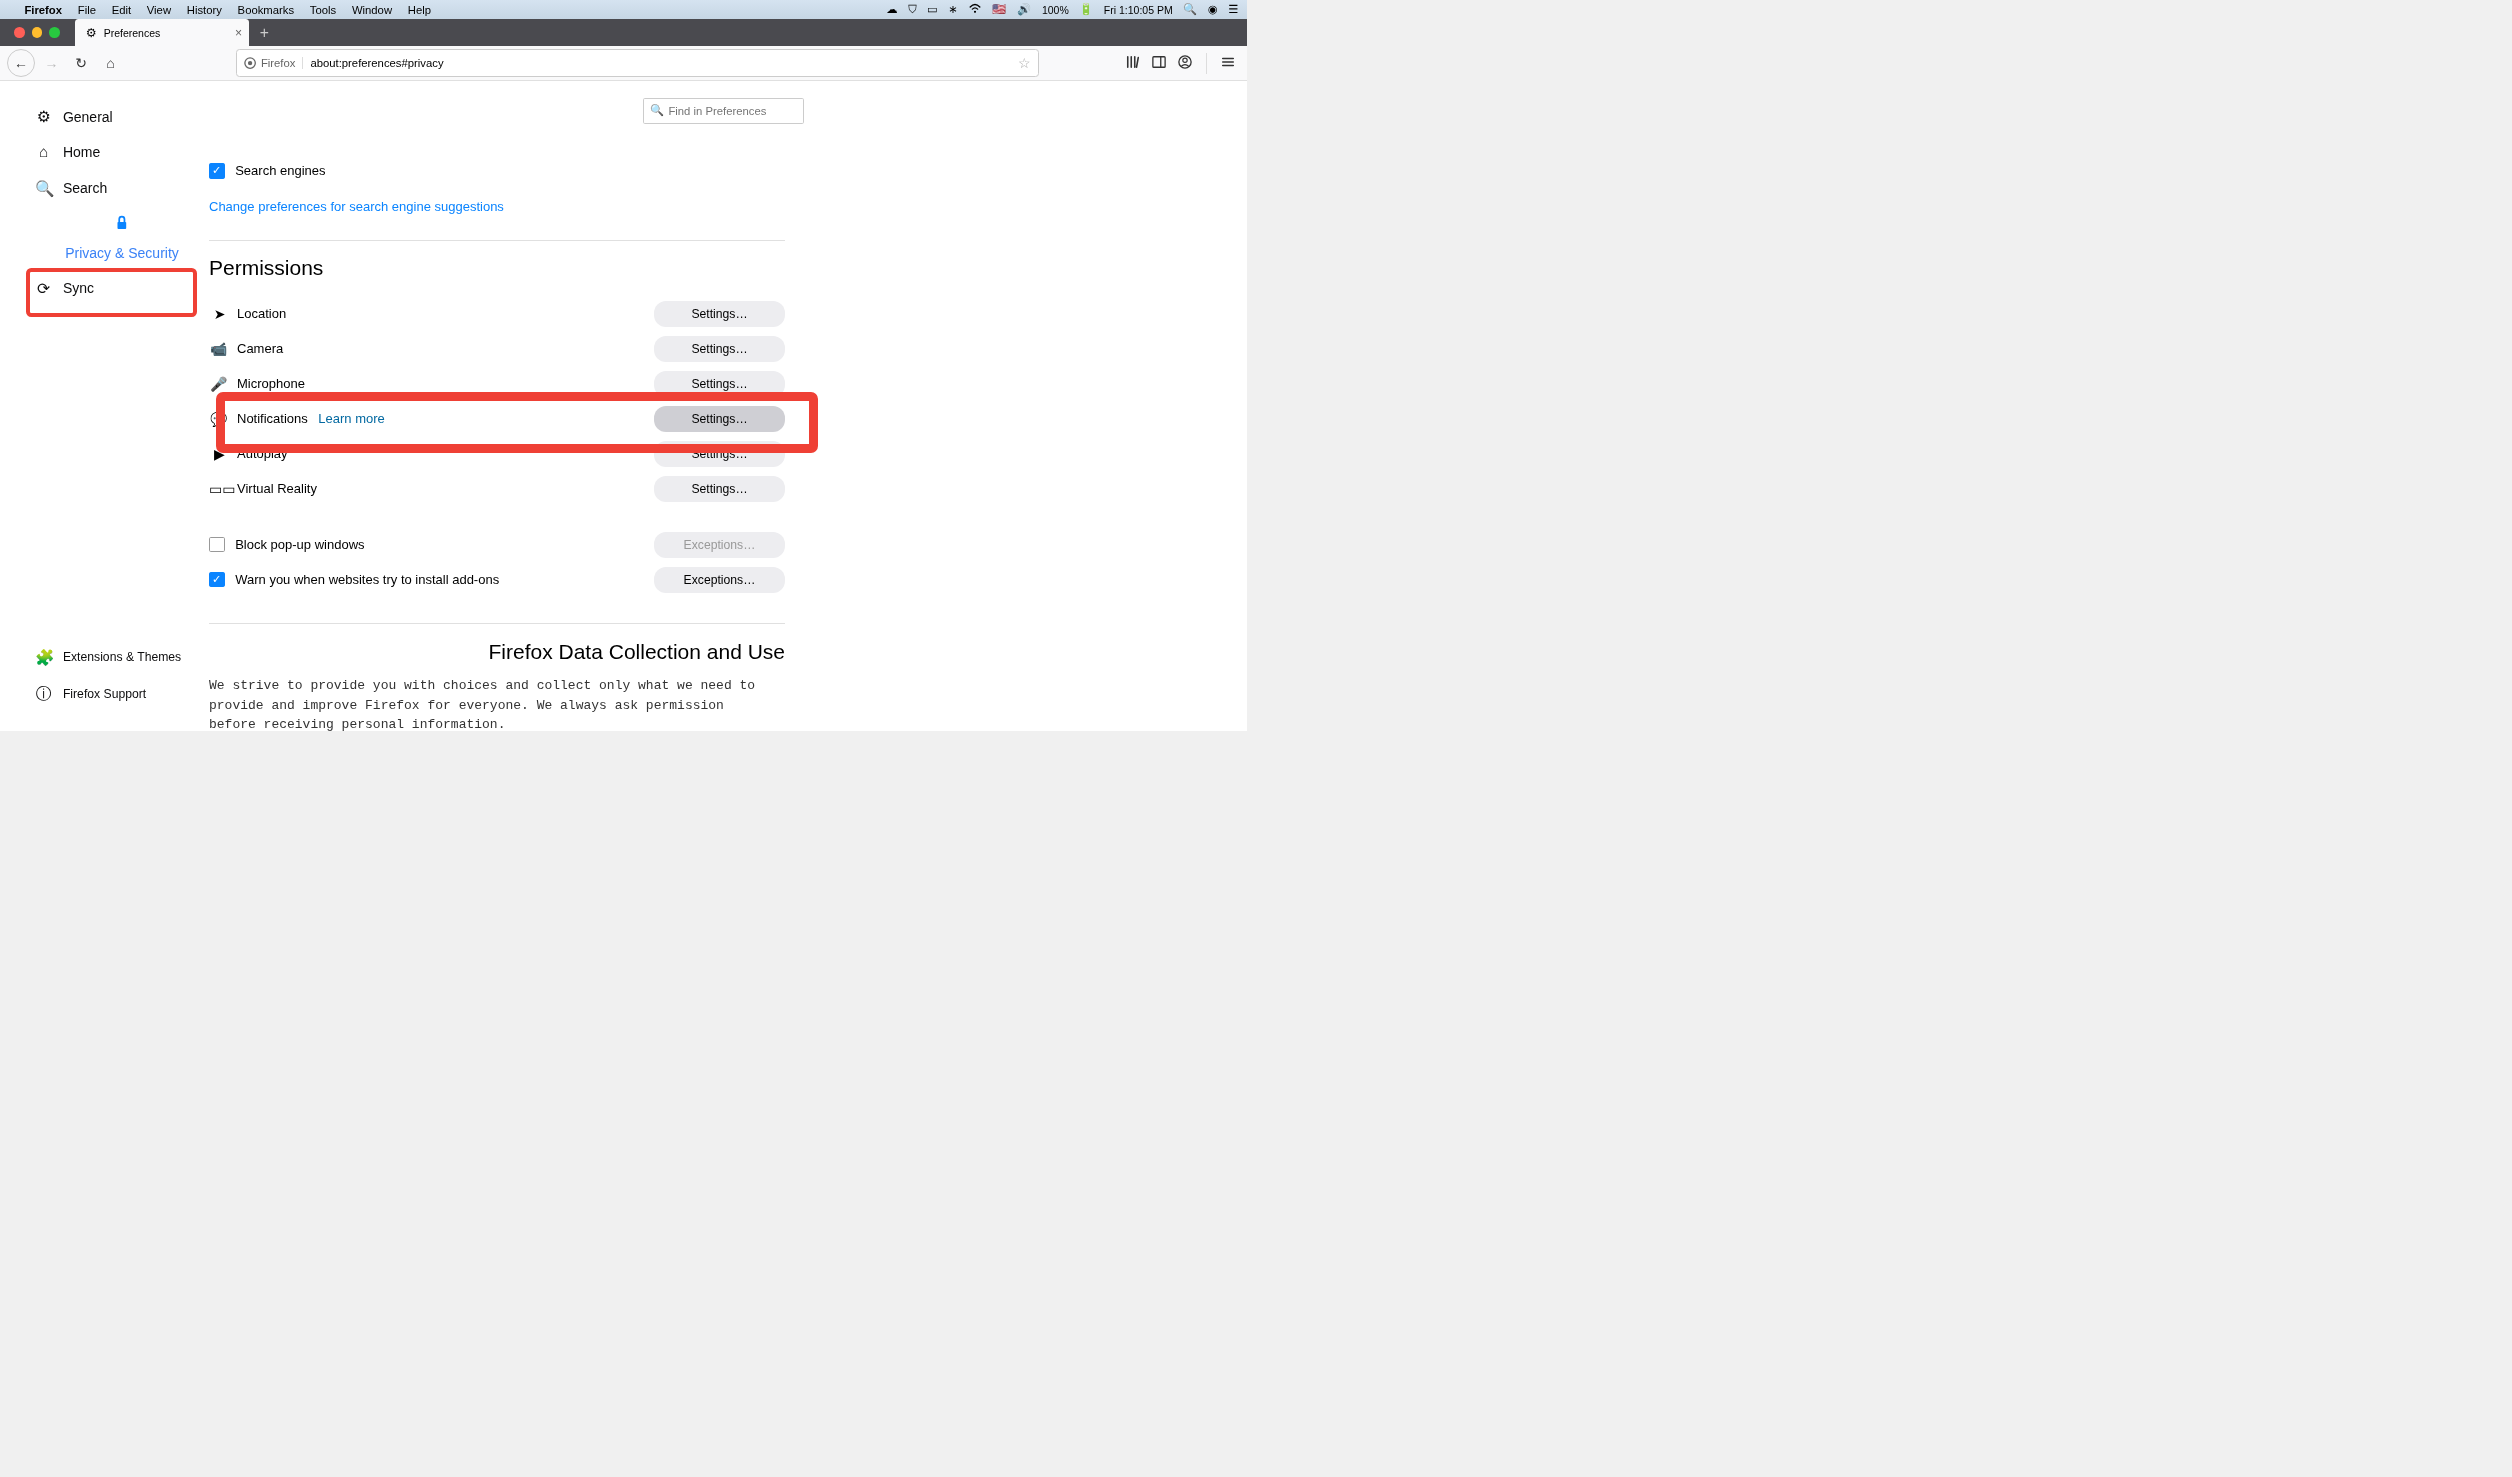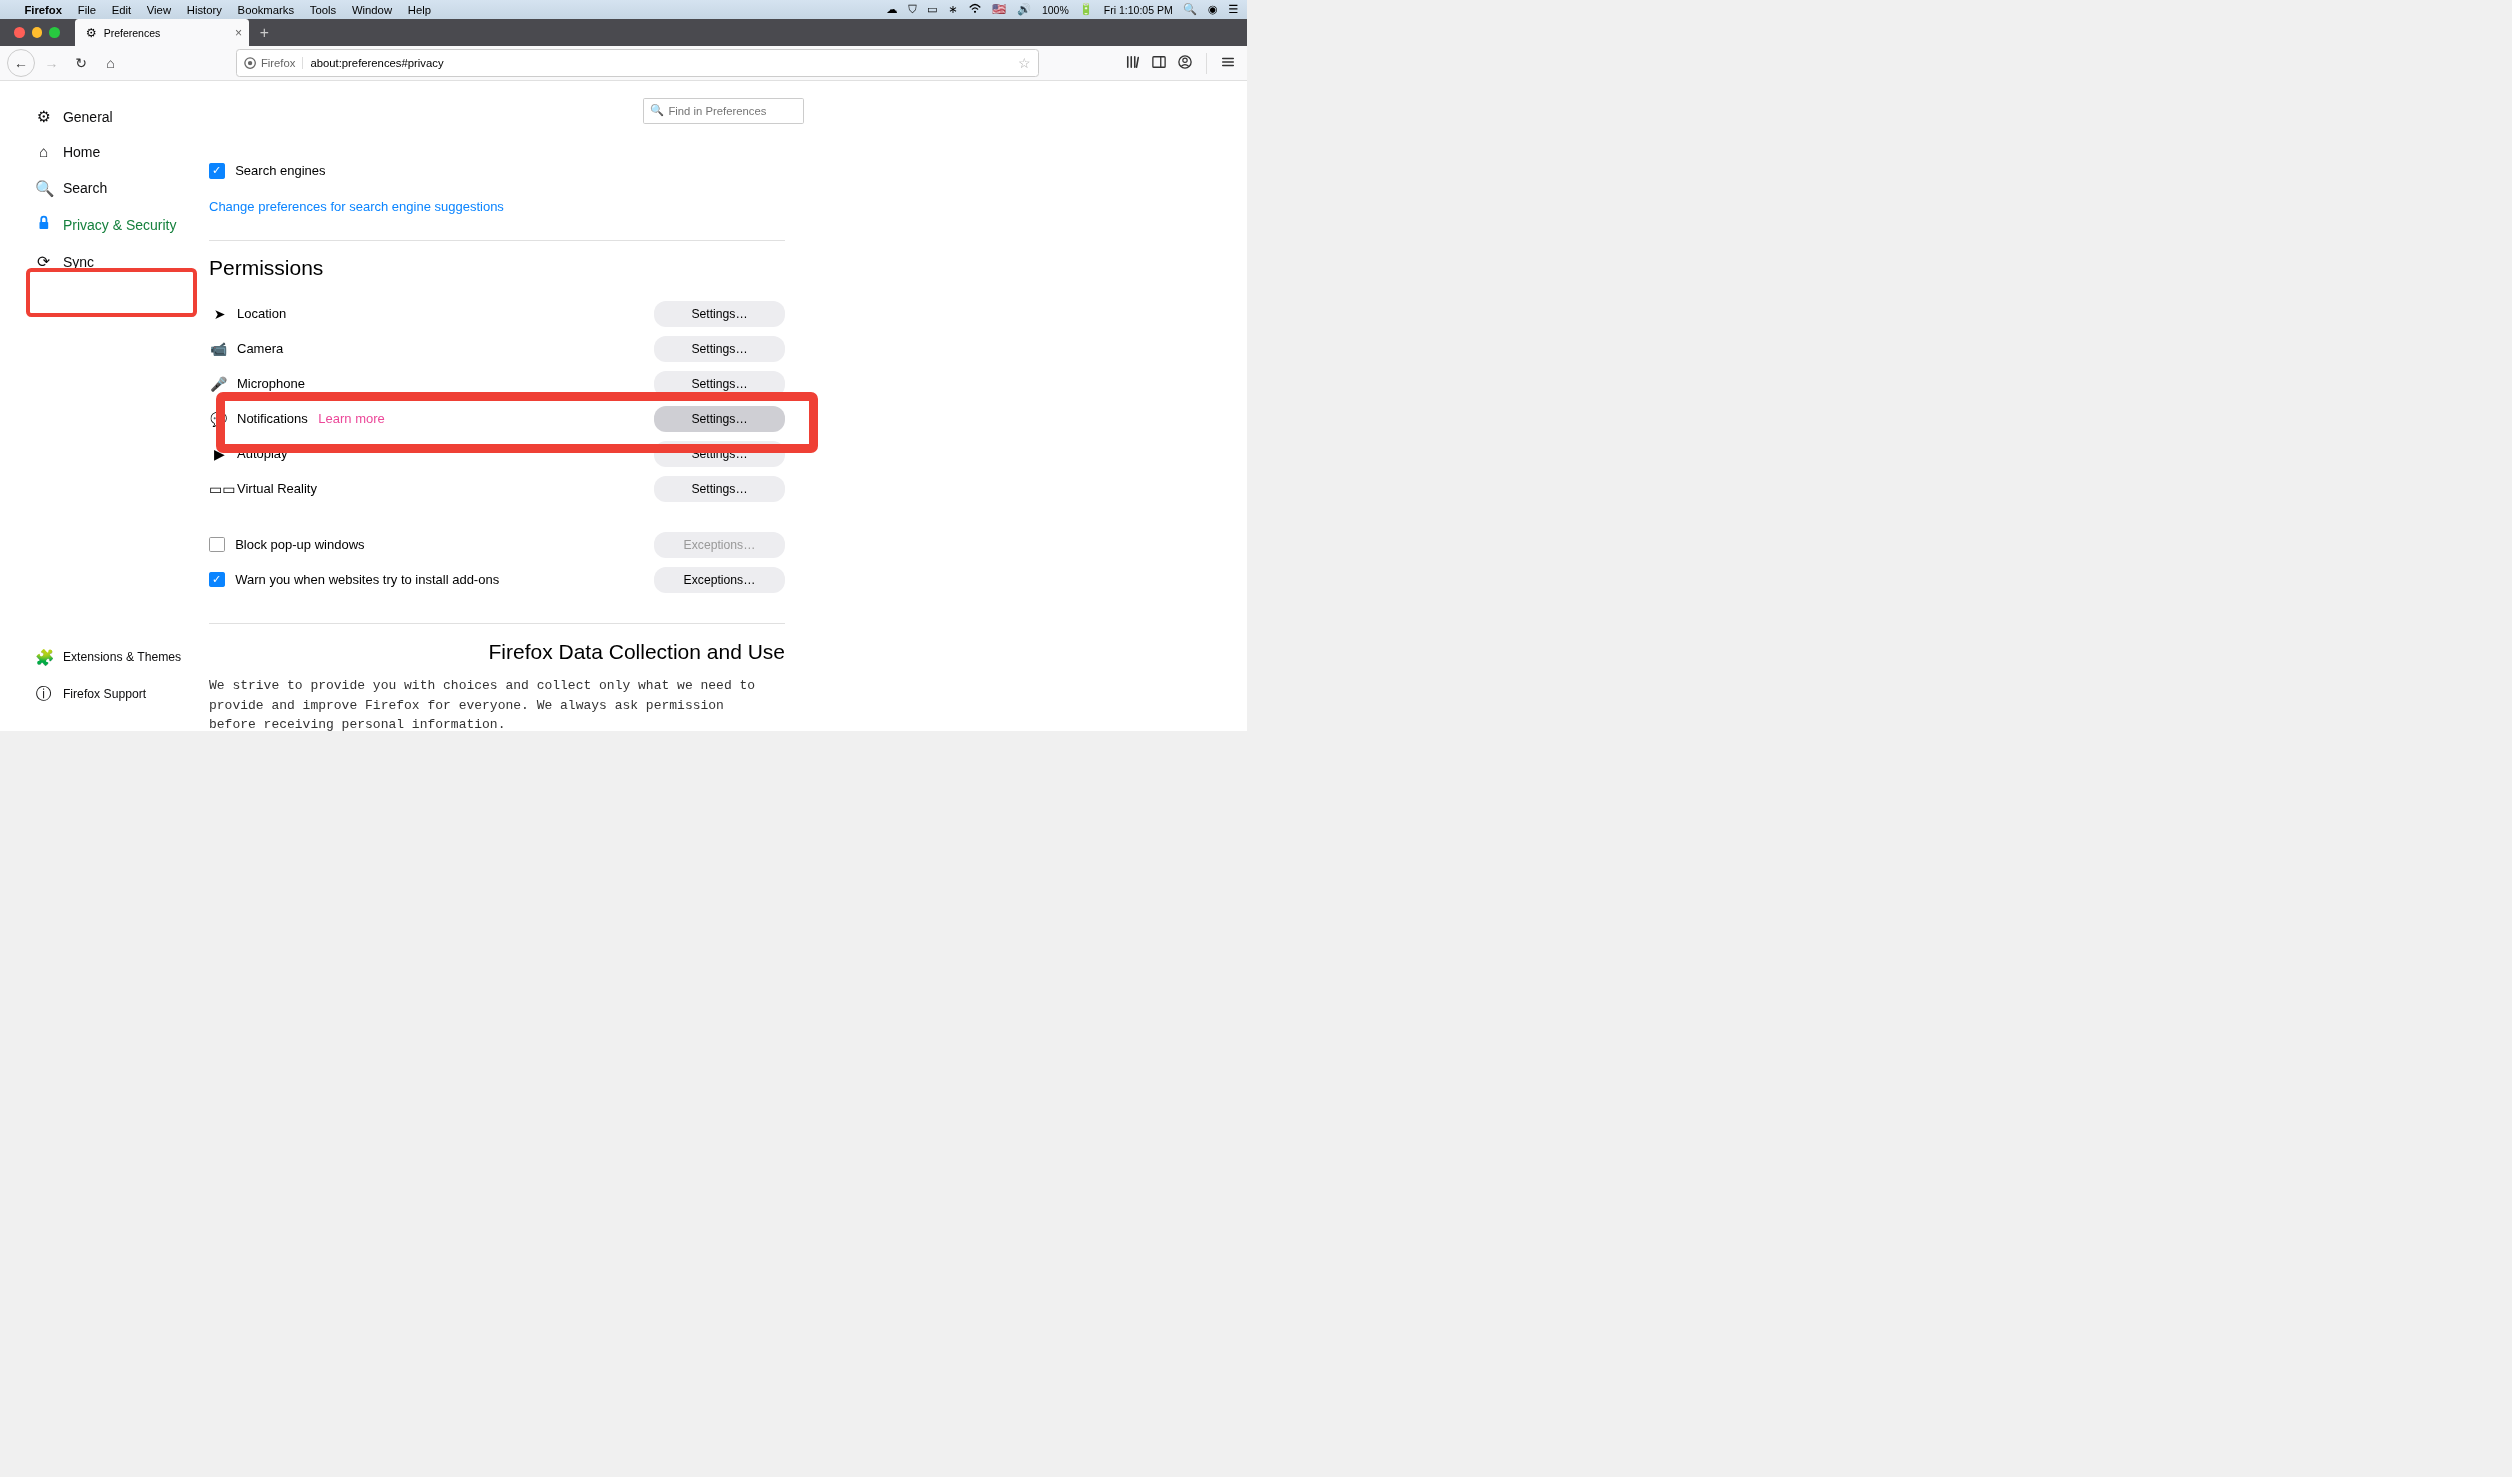--- a/index.html
+++ b/index.html
@@ -37,21 +37,21 @@
 .urlbar-input { flex: 1; font-size: 11.3px; border: none; outline: none; }
 .urlbar-star { color: #aaa; font-size: 14px; cursor: pointer; }
 .toolbar-right { margin-left: auto; display: flex; align-items: center; gap: 12.2px; padding-right: 5.2px; }
 .toolbar-right .ticon { font-size: 13px; color: #333; cursor: pointer; }
 .toolbar-right .divider { width: 0.9px; height: 21px; background: #ddd; margin: 0 1.7px; }
 
 
 .content { display: flex; background: #fff; height: calc(100% - 81px); position: relative; }
 .sidebar { width: 209px; padding: 17.4px 0 0 35px; display: flex; flex-direction: column; }
 .sidebar-item { display: flex; align-items: center; gap: 10.5px; font-size: 14px; padding: 8.7px 0; cursor: pointer; color: #0c0c0d; }
-.sidebar-item.active { color: #15803d; }
+.sidebar-item.active { color: #3b82f6; flex-direction: column; }
 .sidebar-item .sicon { width: 17.4px; text-align: center; font-size: 15.7px; }
 .sidebar-bottom { margin-top: auto; padding-bottom: 17.4px; }
 .sidebar-bottom .sidebar-item { font-size: 12.2px; }
 
 .highlight-red-1 { position: absolute; border: 4.4px solid #ef4035; border-radius: 5.2px; left: 26px; top: 187px; width: 171px; height: 49px; pointer-events: none; z-index: 10; }
 .highlight-red-2 { position: absolute; border: 9.6px solid #ef4035; border-radius: 7px; left: 216px; top: 311px; width: 602px; height: 61px; pointer-events: none; z-index: 10; }
 
 .main { flex: 1; padding: 17.4px 0 0 0; position: relative; }
 .search-pref { position: absolute; right: 443px; top: 17.4px; }
 .search-pref input { width: 161px; height: 26px; border: 0.9px solid #ccc; border-radius: 1.7px; padding: 0 7px 0 24.4px; font-size: 11.3px; }
@@ -63,21 +63,21 @@
 .checkbox.checked { background: #0a84ff; border-color: #0a84ff; color: #fff; font-size: 11.3px; }
 .checkbox-label { font-size: 13px; }
 .link { color: #0a84ff; font-size: 13px; cursor: pointer; }
 
 .section-divider { border: none; border-top: 0.9px solid #e0e0e0; margin: 26px 0 15.7px 0; }
 .section-title { font-size: 21px; font-weight: 500; margin-bottom: 15.7px; }
 
 .perm-row { display: flex; align-items: center; padding: 3.5px 0; min-height: 35px; }
 .perm-icon { width: 21px; text-align: center; font-size: 14px; margin-right: 7px; }
 .perm-label { font-size: 13px; }
-.perm-link { color: #ec4899; font-size: 13px; margin-left: 10.5px; cursor: pointer; }
+.perm-link { color: #0369a1; font-size: 13px; margin-left: 10.5px; cursor: pointer; }
 .perm-btn { margin-left: auto; width: 131px; height: 26px; background: #ededf0; border: none; font-size: 12.2px; cursor: pointer; border-radius: 12px; }
 .perm-btn.pressed { background: #cfcfd4; }
 .perm-btn.disabled { color: #999; cursor: default; }
 
 .spacer { height: 21px; }
 
 .data-title { font-size: 21px; font-weight: 400; margin-bottom: 12.2px; text-align: right; }
 .data-text { font-size: 13px; color: #333; line-height: 1.5; max-width: 550px; font-family: Liberation Mono, monospace; }
 </style>
 </head>

